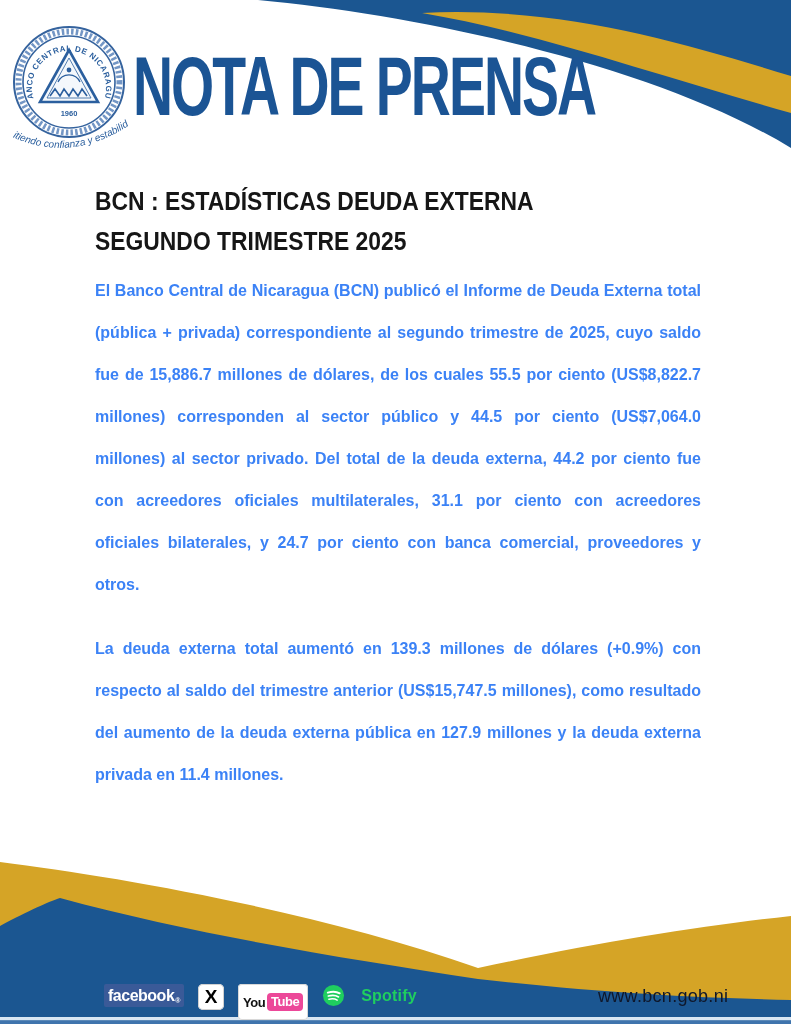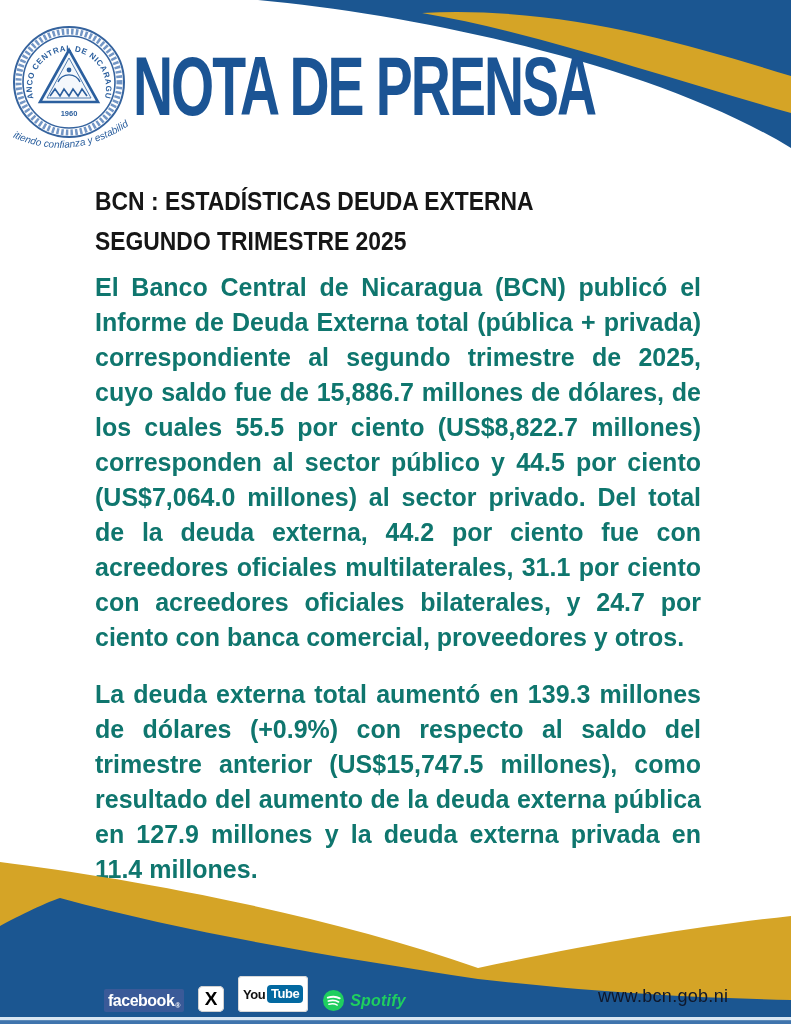--- a/index.html
+++ b/index.html
@@ -29,48 +29,48 @@
   
   .doc-heading{
     position:absolute;top:181px;left:95px;width:640px;
     color:#161616;font-size:26px;font-weight:bold;line-height:40px;
     transform:scaleX(0.88);transform-origin:left top;white-space:nowrap;
   }
 
   
   .body-text{
     position:absolute;top:270px;left:95px;width:606px;
-    color:#0f766e;font-size:25px;font-weight:bold;line-height:35px;
+    color:#3b82f6;font-size:16px;font-weight:bold;line-height:42px;
     text-align:justify;
   }
   .body-text p{margin:0 0 22px 0;}
 
   
-  .social-row{position:absolute;top:984px;left:104px;height:28px;display:flex;align-items:flex-end;gap:14px;}
+  .social-row{position:absolute;top:984px;left:104px;height:28px;display:flex;align-items:flex-start;gap:14px;}
   .fb-badge{
     background:#3a5a98;color:#ffffff;border-radius:2px;height:23px;width:80px;
     display:flex;align-items:center;justify-content:center;
     font-size:16px;font-weight:bold;letter-spacing:-0.5px;
   }
   .fb-badge .mark{font-size:7px;align-self:flex-end;margin:0 0 3px 1px;}
   .x-badge{
     background:#ffffff;border-radius:5px;width:26px;height:26px;
     display:flex;align-items:center;justify-content:center;
     color:#000;font-size:19px;font-weight:900;box-shadow:0 0 0 1px #d0d0d0 inset;
   }
   .yt-badge{
     background:#ffffff;border-radius:4px;height:36px;padding:0 5px;
     display:flex;align-items:center;gap:2px;box-shadow:0 0 0 1px #d8d8d8 inset;
   }
   .yt-you{color:#111;font-size:13px;font-weight:bold;letter-spacing:-0.5px;}
   .yt-tube{
-    background:#0369a1;color:#fff;border-radius:4px;font-size:13px;font-weight:bold;
+    background:#ec4899;color:#fff;border-radius:4px;font-size:13px;font-weight:bold;
     padding:1px 4px 2px 4px;letter-spacing:-0.5px;
   }
-  .sp-badge{display:flex;align-items:center;gap:5px;font-style:italic;}
+  .sp-badge{display:flex;align-items:center;gap:16px;}
   .sp-text{color:#1fce5f;font-size:16px;font-weight:bold;letter-spacing:0.2px;}
   .website{
     position:absolute;top:986px;left:598px;
     color:#0f172a;font-size:18px;letter-spacing:0.3px;font-weight:normal;
   }
 </style>
 </head>
 <body>
 
 <div class="page">

